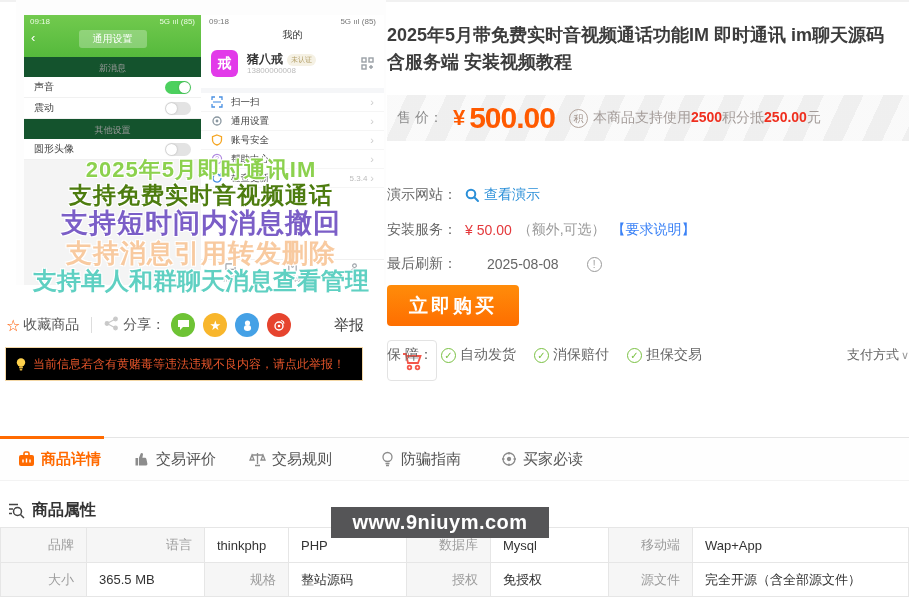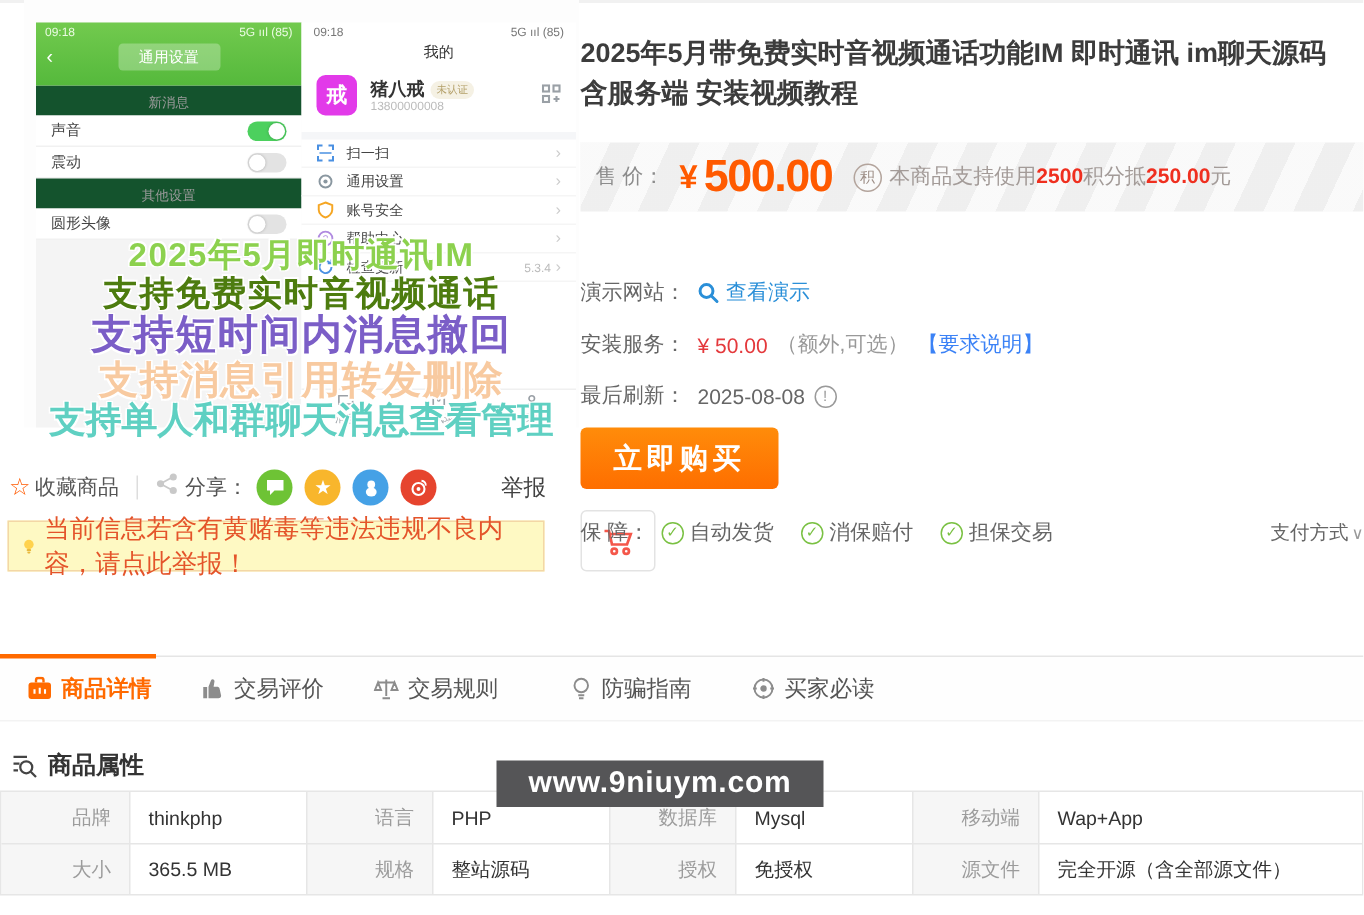--- a/index.html
+++ b/index.html
@@ -68,43 +68,43 @@
   .share-label { font-size:14px; color:#555; margin:0 6px 0 4px; }
   .share-ico { width:24px; height:24px; border-radius:50%; margin-right:8px; display:flex;
     align-items:center; justify-content:center; color:#fff; }
   .share-wechat { background:#6ec335; }
   .share-star { background:#f8b62c; font-size:13px; }
   .share-qq { background:#45a1e6; }
   .share-weibo { background:#e6442e; }
   .report-link { position:absolute; right:4px; font-size:15px; color:#404040; }
 
   .warning-box { position:absolute; left:5px; top:347px; width:358px; height:34px;
-    border:1px solid #f3d7a6; background:#fef9c3; display:flex; align-items:center;
-    padding-left:8px; font-size:17px; color:#e4542a; }
+    border:1px solid #f3d7a6; background:#000000; display:flex; align-items:center;
+    padding-left:8px; font-size:12px; color:#e4542a; }
   .warning-box svg { margin-right:5px; }
 
   
   .right-col { position:absolute; left:387px; top:0; width:522px; height:400px; }
   .prod-title { position:absolute; top:22px; left:0; width:520px; font-size:18px; font-weight:bold;
     color:#3c3c3c; line-height:27px; }
   .price-bar { position:absolute; top:95px; left:0; width:522px; height:46px; background:#f3f3f3;
     background-image:repeating-linear-gradient(115deg, rgba(255,255,255,.55) 0 18px, rgba(0,0,0,0.015) 18px 36px);
     display:flex; align-items:center; padding:0 10px; }
   .price-label { font-size:14px; color:#8c8c8c; margin-right:10px; }
   .price-cny { font-size:22px; font-weight:bold; color:#ff5a00; margin-right:4px; }
   .price-val { font-size:30px; font-weight:bold; color:#ff5a00; margin-right:14px; letter-spacing:-1px; }
   .pts-ico { width:19px; height:19px; border:1px solid #b3a49c; border-radius:50%; color:#9c8d85;
     font-size:10px; text-align:center; line-height:17px; margin-right:5px; flex:0 0 19px; }
   .pts-text { font-size:14px; color:#a39b98; }
   .pts-num { color:#ef2f1f; font-weight:bold; }
 
   .info-row { position:absolute; left:0; width:522px; display:flex; align-items:center; font-size:14px; color:#666; }
   .info-row.demo { top:186px; }
   .info-row.install { top:221px; }
-  .info-row.refresh { top:255px; }
+  .info-row.refresh { top:255px;gap:22px; }
   .info-label { margin-right:8px; color:#666; }
   .demo-link { color:#2a8fd8; display:flex; align-items:center; gap:4px; }
   .install-price { color:#e4393c; margin-right:6px; }
   .install-note { color:#999; margin-right:6px; }
   .install-req { color:#3b82f6; font-weight:normal; }
   .refresh-date { color:#666; margin-right:6px; }
   .bang-ico { width:15px; height:15px; border:1px solid #9a9a9a; border-radius:50%; color:#9a9a9a;
     font-size:10px; text-align:center; line-height:13px; }
 
   .buy-row { position:absolute; top:285px; left:0; display:flex; gap:14px;flex-direction:column; }
@@ -457,22 +457,22 @@
         <path d="M1 2.5h9M1 7h4M1 11.5h3"></path>
         <circle cx="9.5" cy="9.5" r="4"></circle>
         <path d="M12.5 12.5L16 16"></path>
       </g>
     </svg>
   <span>商品属性</span>
 </div>
 
 <div class="attr-table">
   <div class="cell al c0">品牌</div>
+  <div class="cell al">语言</div>
   <div class="cell av">thinkphp</div>
-  <div class="cell al">语言</div>
   <div class="cell av">PHP</div>
   <div class="cell al">数据库</div>
   <div class="cell av">Mysql</div>
   <div class="cell al">移动端</div>
   <div class="cell av">Wap+App</div>
 
   <div class="cell al c0 r1">大小</div>
   <div class="cell av r1">365.5 MB</div>
   <div class="cell al r1">规格</div>
   <div class="cell av r1">整站源码</div>

